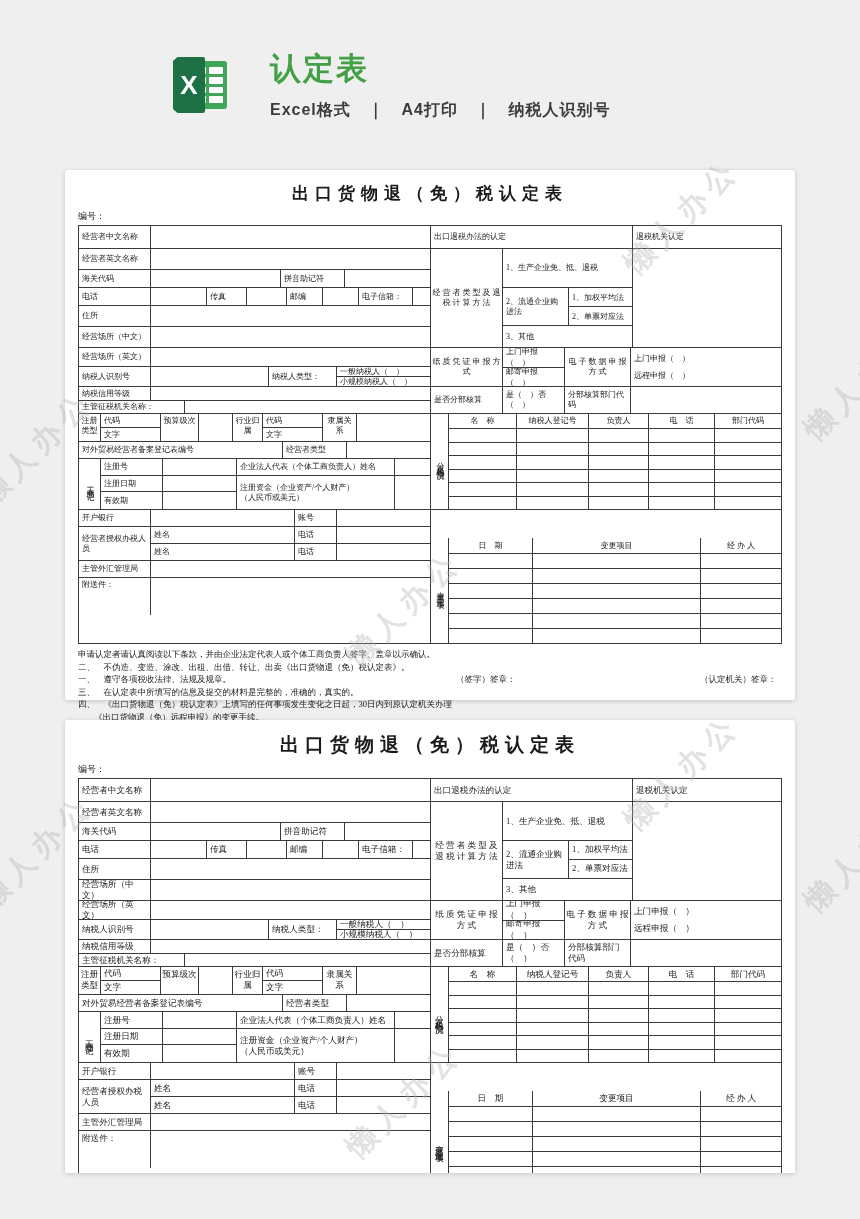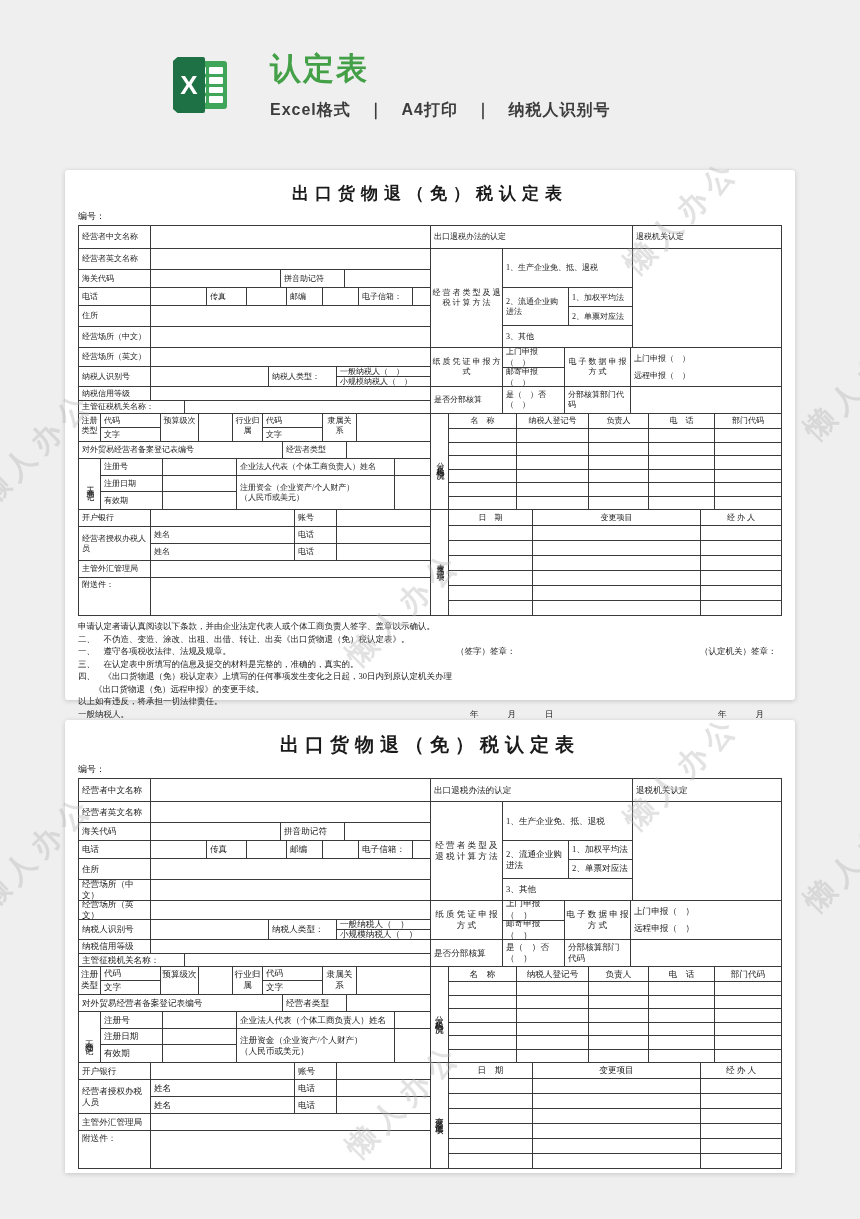--- a/index.html
+++ b/index.html
@@ -56,21 +56,21 @@
   .form-title {
     text-align:center; font-family:"Liberation Sans",sans-serif;
     font-weight:bold; font-size:17px; letter-spacing:6px; padding-top:2px;
   }
   .form-no { font-size:9px; margin:5px 0 2px 0; }
   .tbl { display:flex; border:1px solid #3a3a3a; width:704px; background:#fff; }
   .t-left { width:352px; border-right:1px solid #3a3a3a; display:flex; flex-direction:column; }
   .t-right { flex:1; display:flex; flex-direction:column; }
   .r { display:flex; border-bottom:1px solid #3a3a3a; }
   .t-left > .r:last-child { border-bottom:0; }
-  .t-right > .band:last-child { border-bottom:0; }
+  .t-right > .band:last-child { border-bottom:0;margin-top:28px; }
   .band { display:flex; border-bottom:1px solid #3a3a3a; }
   .c { border-right:1px solid #3a3a3a; display:flex; align-items:center;
        padding:0 3px; overflow:hidden; line-height:1.25; }
   .c:last-child { border-right:0; }
   .ctr { justify-content:center; text-align:center; padding:0 1px; }
   .top { align-items:flex-start; padding-top:2px; }
   .col { display:flex; flex-direction:column; }
   .stk > div { flex:1; display:flex; align-items:center; padding:0 3px;
                border-bottom:1px solid #3a3a3a; overflow:hidden; }
   .stk > div:last-child { border-bottom:0; }

